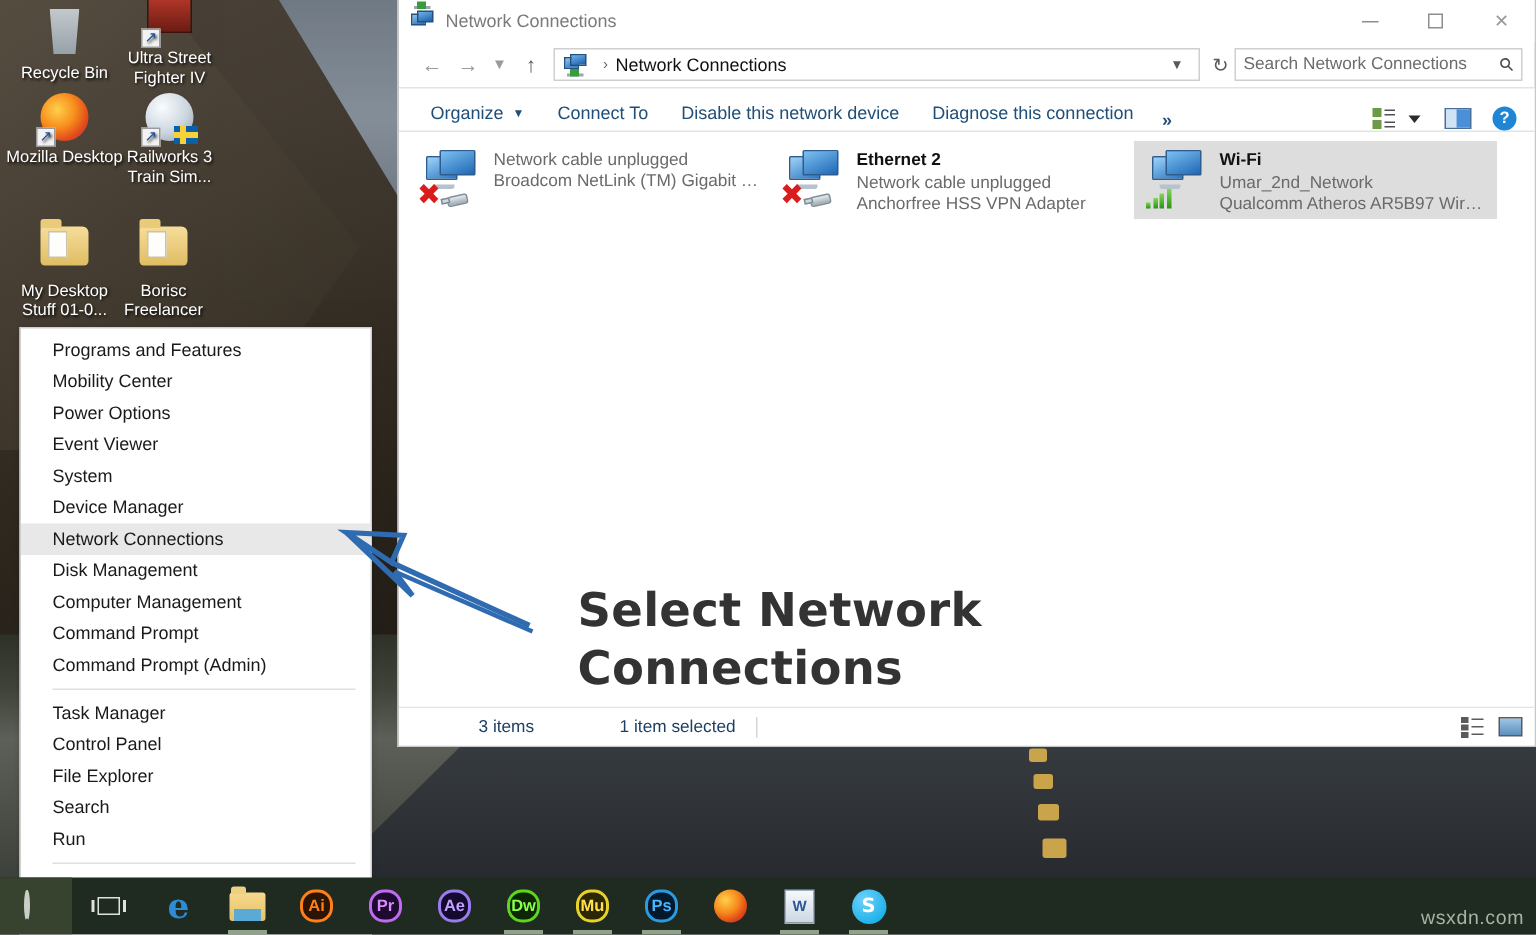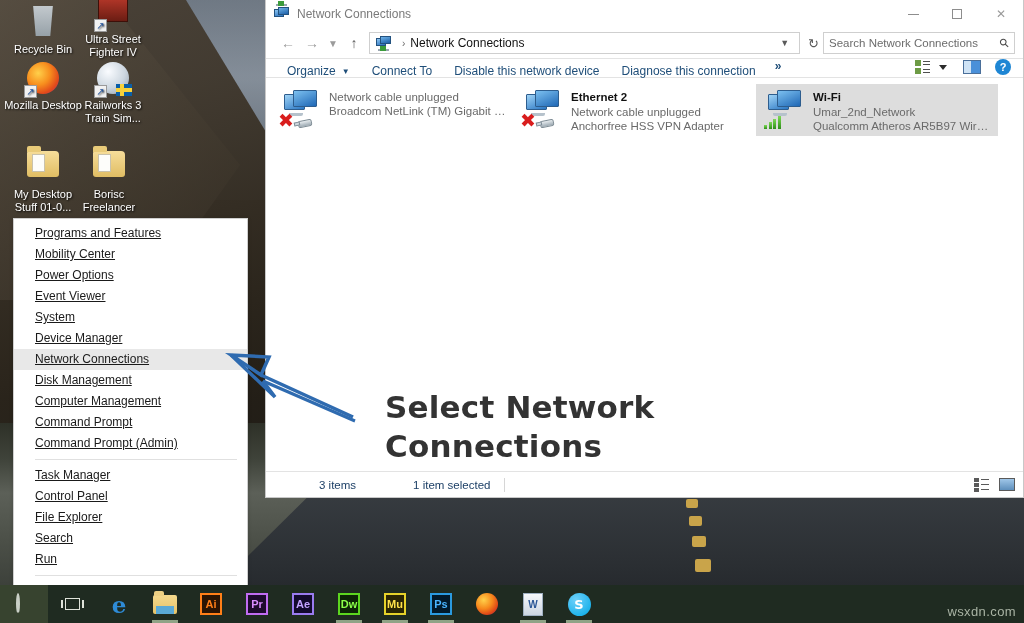--- a/index.html
+++ b/index.html
@@ -125,22 +125,22 @@
   .crumb-caret { color: #5a5a5a; font-size: 9px; padding: 0 6px; }
   .refresh { color: #5a5a5a; font-size: 13px; padding: 0 4px; }
   .searchbox {
     width: 192px; height: 22px; border: 1px solid #cfcfcf; background: #fff;
     display: flex; align-items: center; padding: 0 5px;
   }
   .searchbox .sp { flex: 1; color: #6c6c6c; font-size: 11.5px; }
   .search-glyph { color: #4a4a4a; font-size: 12px; transform: rotate(-45deg); }
 
   .cmdbar {
-    height: 20px; border-top: 1px solid #e3e3e3; border-bottom: 1px solid #e3e3e3;
-    background: #fff; display: flex; align-items: flex-start; padding: 0 6px 0 10px; flex:none;
+    height: 30px; border-top: 1px solid #e3e3e3; border-bottom: 1px solid #e3e3e3;
+    background: #fff; display: flex; align-items: flex-end; padding: 0 6px 0 10px; flex:none;
   }
   .cmd-item { font-size: 12px; color: #1f4e79; padding: 0 11px; height: 24px;
     display: flex; align-items: center; white-space: nowrap; }
   .cmd-item .cdown { font-size: 8px; margin-left: 6px; color:#1f4e79; }
   .cmd-more { color:#1f4e79; font-size: 12px; padding: 0 8px; font-weight: bold; }
   .cmd-spacer { flex: 1; }
   .cmd-right { display: flex; align-items: center; gap: 0; }
   .viewicon { width: 16px; height: 14px; position: relative; }
   .viewicon i { position:absolute; left:0; width:6px; height:6px; background:#6d9b45; display:block; }
   .viewicon i.a{top:0;} .viewicon i.b{top:8px;}
@@ -198,21 +198,21 @@
   
   .winx {
     position: absolute; left: 13px; top: 218px; width: 235px;
     background: #fff; border: 1px solid #cfcfcf;
     padding: 4px 0 0 0; font-size: 12px; color: #111;
     box-shadow: 0 1px 4px rgba(0,0,0,.18);
   }
   .winx-item {
     height: 21px; display: flex; align-items: center;
     padding: 0 24px 0 21px; font-size: 12px; color: #1a1a1a;
-    line-height: 21px; white-space: nowrap; text-decoration: underline;
+    line-height: 21px; white-space: nowrap;
   }
   .winx-item.hl { background: #e8e8e8; }
   .winx-item .arr { margin-left: auto; color: #4a4a4a; font-size: 11px; }
   .winx-sep { height: 1px; background: #e0e0e0; margin: 5px 10px 5px 21px; }
 
   
   .anno-text {
     position: absolute; left: 385px; top: 388px; width: 320px;
     font-family: "DejaVu Sans", sans-serif;
     font-size: 31px; font-weight: bold; color: #333333;
@@ -232,21 +232,21 @@
   .cortana .stem { width: 2px; height: 7px; background:#c9cfc6; margin: 0 auto; }
   .tb-taskview { width: 48px; height: 38px; display:flex;align-items:center;justify-content:center; }
   .tv { width: 15px; height: 12px; border: 1.5px solid #dfe3da; position: relative; }
   .tv:before,.tv:after{content:"";position:absolute;top:1px;width:2px;height:8px;background:#dfe3da;}
   .tv:before{left:-5px;} .tv:after{right:-5px;}
   .tb-apps { display: flex; align-items: center; }
   .tb-app { width: 46px; height: 38px; display:flex; align-items:center; justify-content:center;
     position: relative; }
   .tb-app .run { position:absolute; bottom: 0; left: 10px; width: 26px; height: 3px; background:#8fa386; }
   .adobe { width: 22px; height: 22px; border: 2px solid; display:flex; align-items:center; justify-content:center;
-    font-family: "Liberation Sans", sans-serif; font-size: 11px; font-weight: bold; border-radius: 0; }
+    font-family: "Liberation Sans", sans-serif; font-size: 11px; font-weight: bold; border-radius: 10px; }
   .edge-e { font-size: 23px; color: #2e8bd6; font-family: "DejaVu Serif", serif; font-weight: bold; line-height: 23px;}
   .tb-folder { width: 24px; height: 19px; background: linear-gradient(180deg,#f4d98d 0%, #e6c268 100%);
     border-radius: 2px; position: relative; }
   .tb-folder:before { content:""; position:absolute; left:1px; top:-4px; width:10px; height:5px;
     background:#edd084; border-radius:2px 2px 0 0; }
   .tb-folder:after { content:""; position:absolute; left:3px; bottom:0px; width:18px; height:8px;
     background:#5aa9d6; }
   .ff2 { width: 22px; height: 22px; border-radius:50%;
     background: radial-gradient(circle at 35% 32%, #ffd04a 0%, #f6891c 42%, #de4317 72%, #8e2a86 100%);}
   .word { width: 20px; height: 23px; background: linear-gradient(180deg,#f6f8fb,#ccd6e2);

